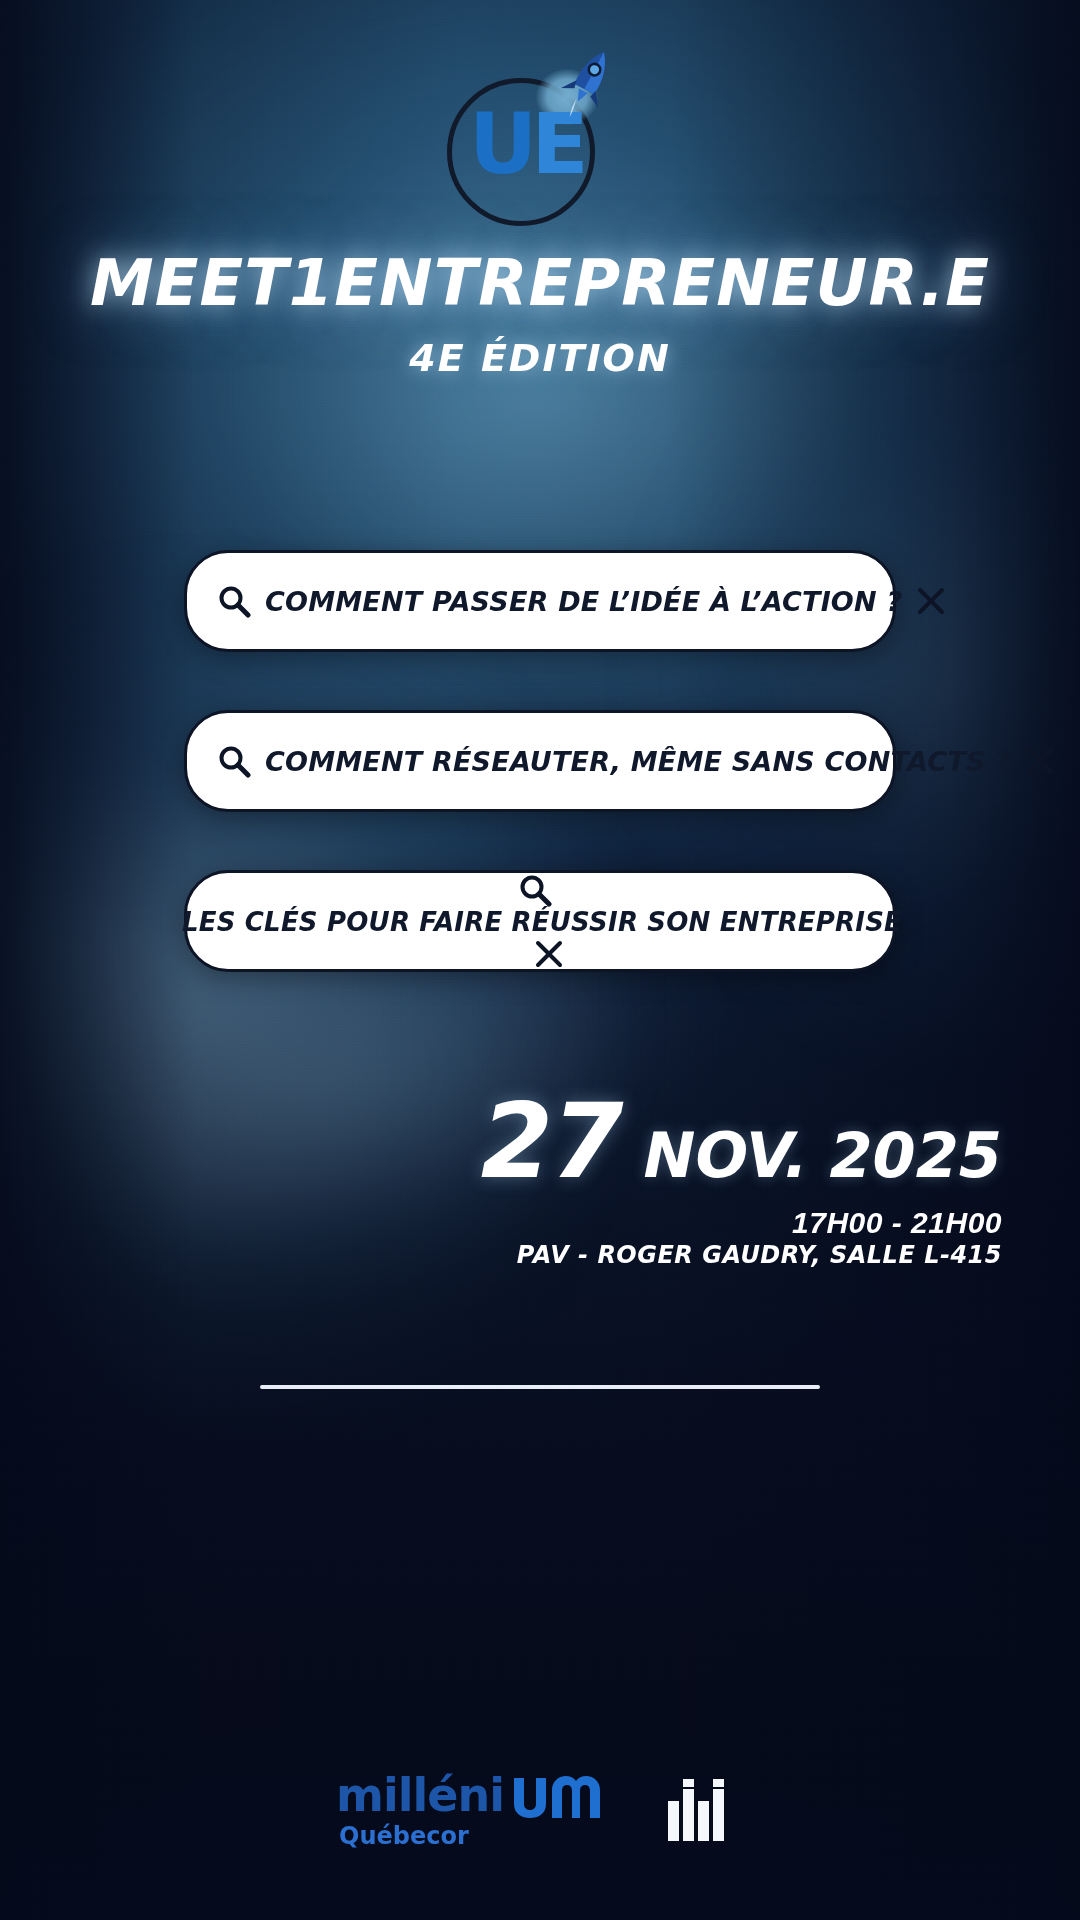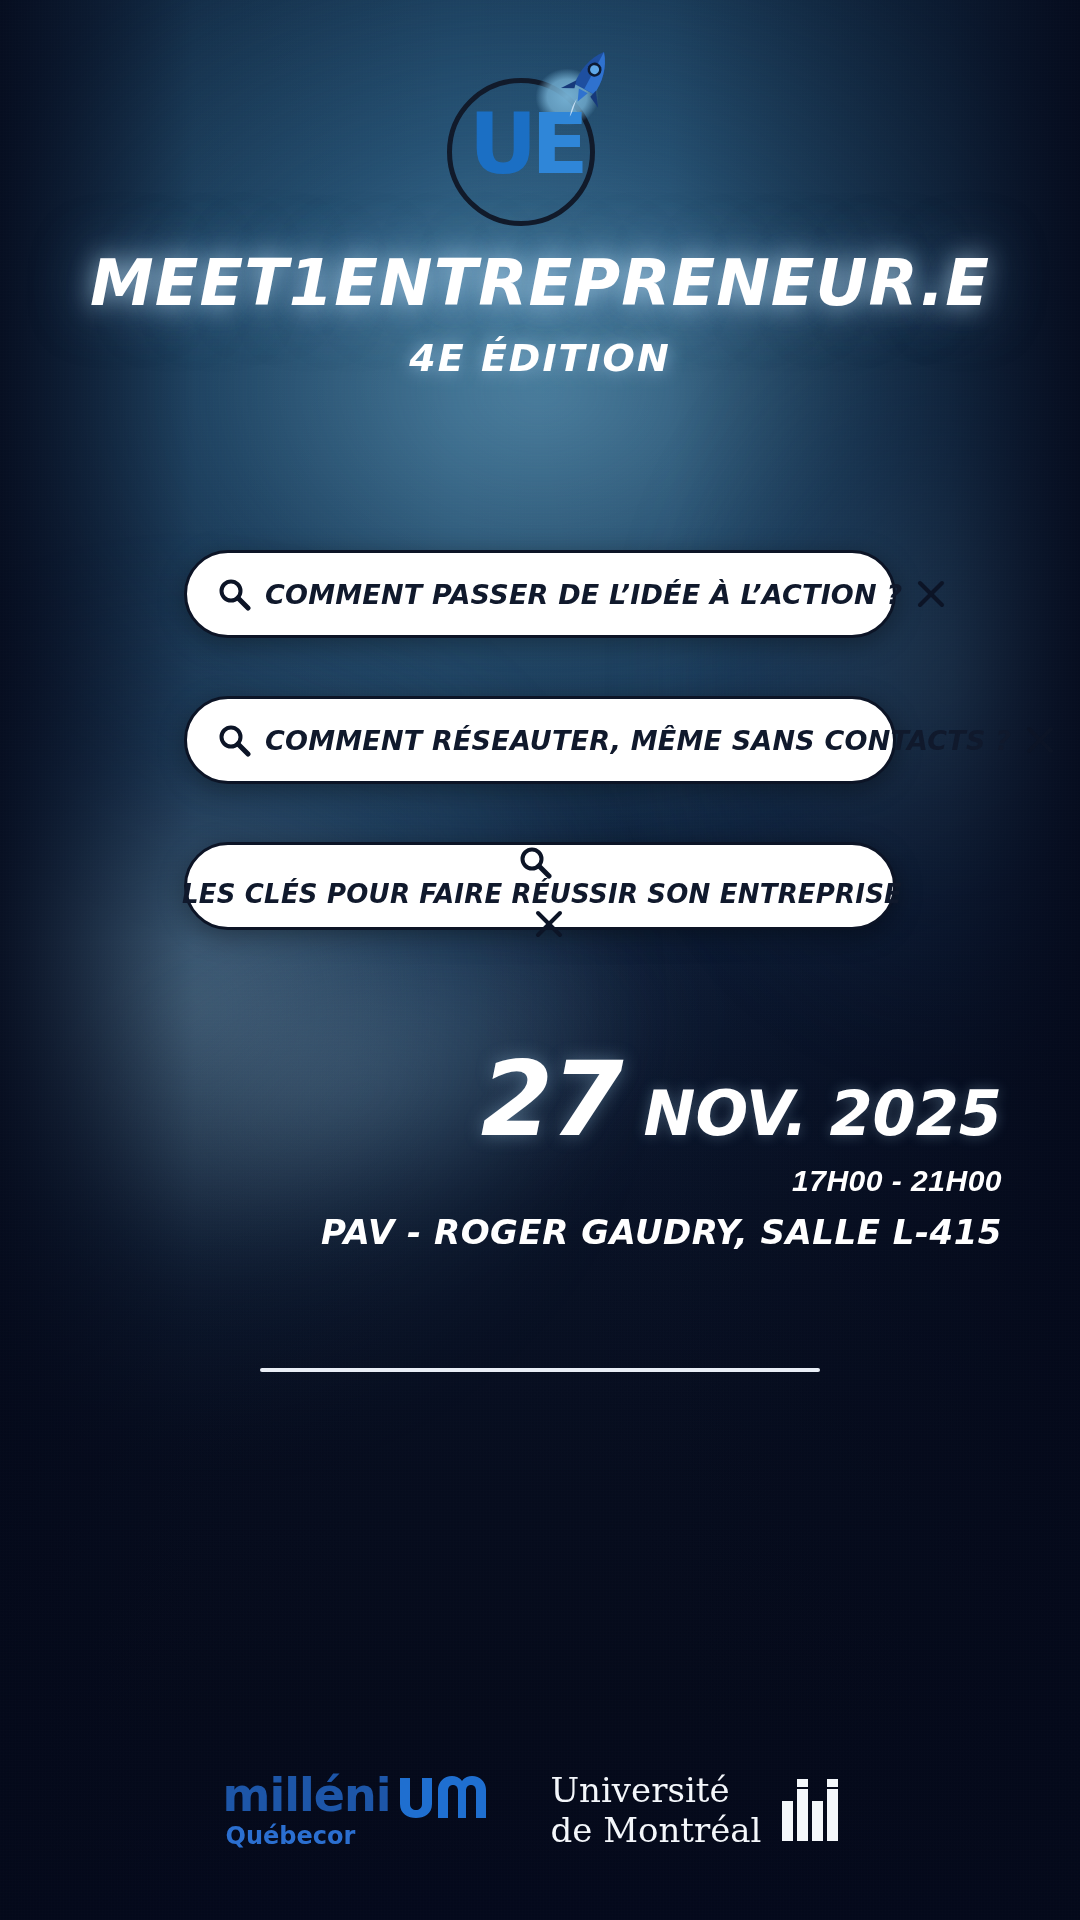--- a/index.html
+++ b/index.html
@@ -145,21 +145,21 @@
   .search-list {
     margin-top: 170px;
     width: 100%;
     display: flex;
     flex-direction: column;
     align-items: center;
     gap: 58px;
   }
   .search-bar {
     position: relative;
-    height: 88px;
+    height: 102px;
     background: #ffffff;
     border-radius: 44px;
     border: 3px solid #0c1426;
     box-sizing: border-box;
     display: flex;
     align-items: center;
     padding: 0 26px 0 30px;
     box-shadow: 0 6px 26px rgba(0,0,0,0.35);
   }
   .search-bar.w1 { width: 712px; }
@@ -223,25 +223,25 @@
   .time {
     margin-top: 14px;
     font-family: Liberation Sans, sans-serif;
     font-weight: 700;
     font-style: italic;
     font-size: 30px;
     color: #ffffff;
     letter-spacing: 0.5px;
   }
   .place {
-    margin-top: 14px;
-    font-family: "DejaVu Sans", sans-serif;
-    font-weight: 700;
-    font-style: italic;
-    font-size: 34px;
+    margin-top: 1px;
+    font-family: "DejaVu Sans", sans-serif;
+    font-weight: 700;
+    font-style: italic;
+    font-size: 24px;
     color: #ffffff;
     letter-spacing: 0.5px;
   }
 
   .divider {
     margin-top: 116px;
     width: 560px;
     height: 4px;
     background: #e9eef6;
     border-radius: 2px;
@@ -406,24 +406,20 @@
         <span class="millenium-word">milléni</span>
         <svg class="millenium-mark" width="96" height="52" viewBox="0 0 96 52">
           <path d="M6 8 L6 34 C6 44 14 48 22 48 C30 48 38 44 38 34 L38 8 L28 8 L28 34 C28 38 25 40 22 40 C19 40 16 38 16 34 L16 8 Z" fill="#1f6fd0"></path>
           <path d="M44 48 L44 20 C44 12 50 6 58 6 C62 6 66 8 68 11 C70 8 74 6 78 6 C86 6 92 12 92 20 L92 48 L82 48 L82 21 C82 17 80 15 77 15 C74 15 72 17 72 21 L72 48 L64 48 L64 21 C64 17 62 15 59 15 C56 15 54 17 54 21 L54 48 Z" fill="#1f6fd0"></path>
         </svg>
       </div>
       <div class="millenium-sub">Québecor</div>
     </div>
 
     <div class="logo-udem">
-      <div class="udem-text">
-        <div>Université</div>
-        <div>de Montréal</div>
-      </div>
       <svg class="udem-mark" viewBox="0 0 64 62">
         <rect x="4" y="22" width="11" height="40" fill="#f4f7fb"></rect>
         <rect x="19" y="10" width="11" height="52" fill="#f4f7fb"></rect>
         <rect x="34" y="22" width="11" height="40" fill="#f4f7fb"></rect>
         <rect x="49" y="10" width="11" height="52" fill="#f4f7fb"></rect>
         <rect x="19" y="0" width="11" height="8" fill="#f4f7fb"></rect>
         <rect x="49" y="0" width="11" height="8" fill="#f4f7fb"></rect>
       </svg>
     </div>
 

